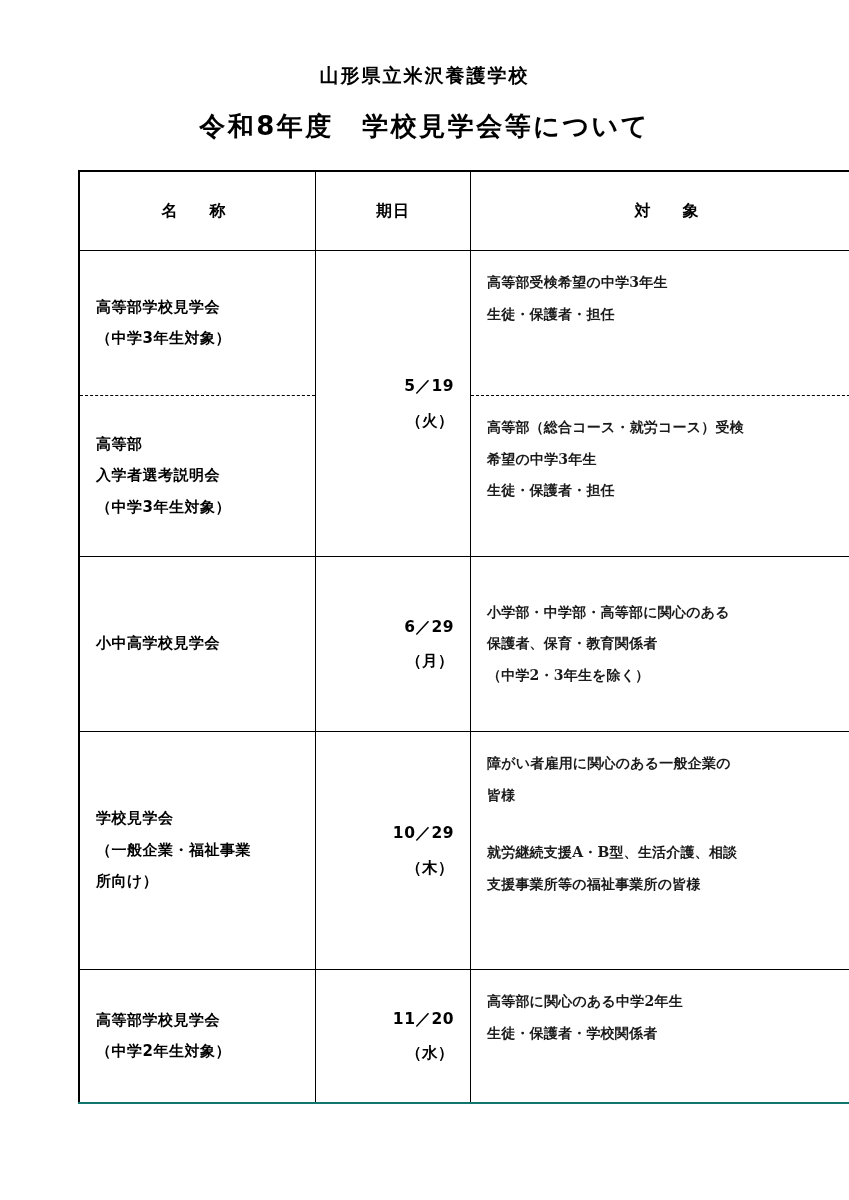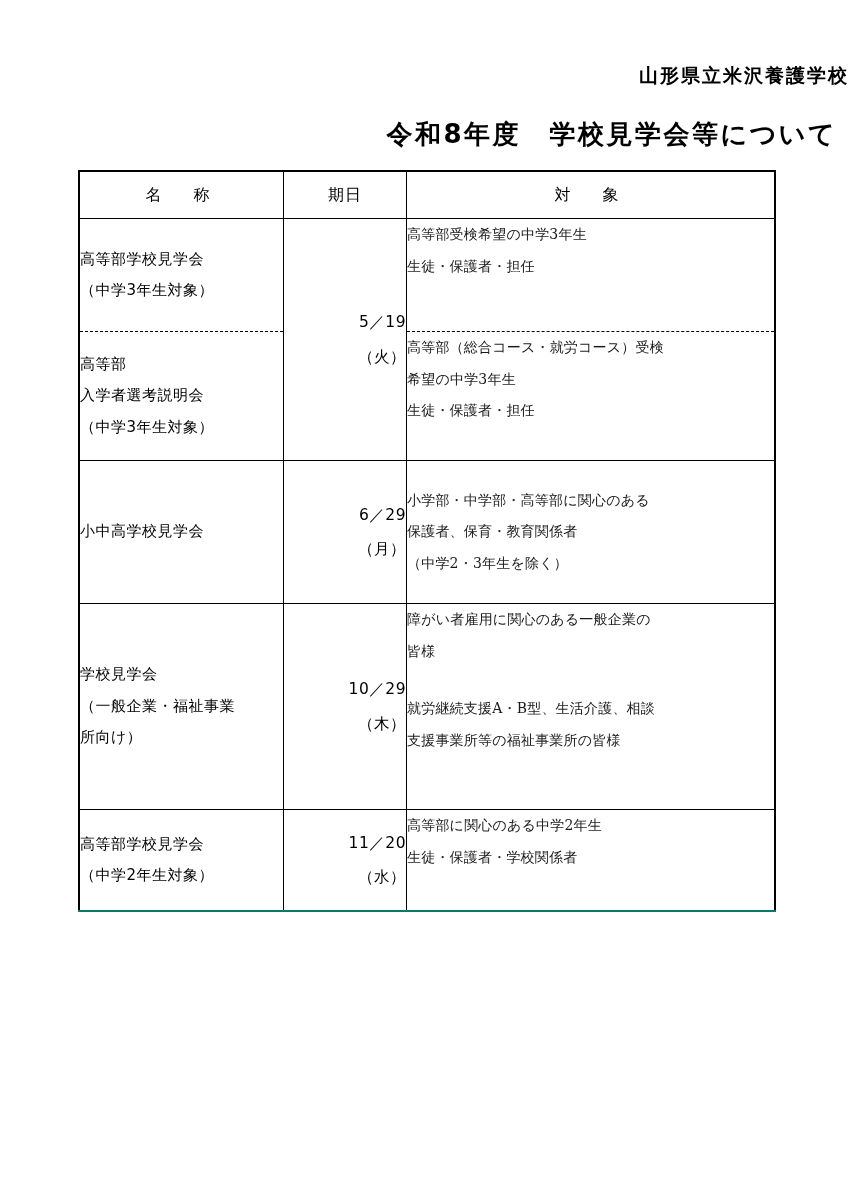--- a/index.html
+++ b/index.html
@@ -20,56 +20,56 @@
     height: 1200px;
     box-sizing: border-box;
   }
 
   
   .title-block {
     position: absolute;
     left: 0;
     top: 62px;
     width: 849px;
-    text-align: right;
+    text-align: center;
   }
   .school-name {
     font-family: "DejaVu Sans", "Liberation Sans", sans-serif;
     font-size: 19px;
     font-weight: bold;
     letter-spacing: 2.0px;
     line-height: 1.4;
     margin: 0;
     padding: 0;
   }
   .doc-title {
     font-family: "DejaVu Sans", "Liberation Sans", sans-serif;
     font-size: 26px;
     font-weight: bold;
     letter-spacing: 2.5px;
     line-height: 1.4;
-    margin: 12px;
+    margin: 4px;
     padding-top: 15px;
   }
 
   
   .schedule-table {
     position: absolute;
     left: 78px;
     top: 170px;
     width: 692px;
     border-collapse: collapse;
     table-layout: fixed;
   }
   .schedule-table td,
   .schedule-table th {
     border: 1px solid #000000;
-    padding: 0;
+    padding: 16px;
     vertical-align: middle;
-    font-weight: normal;
+    font-weight: bold;
     margin-top: 12px;
   }
   .schedule-table {
     border: 2px solid #000000;
   }
   .col-name  { width: 203px; }
   .col-date  { width: 122px; }
   .col-target{ width: 367px; }
   .outer-bottom td { border-bottom: 2px solid #0f766e; }
   .edge-left   { border-left: 2px solid #000000 !important; }

